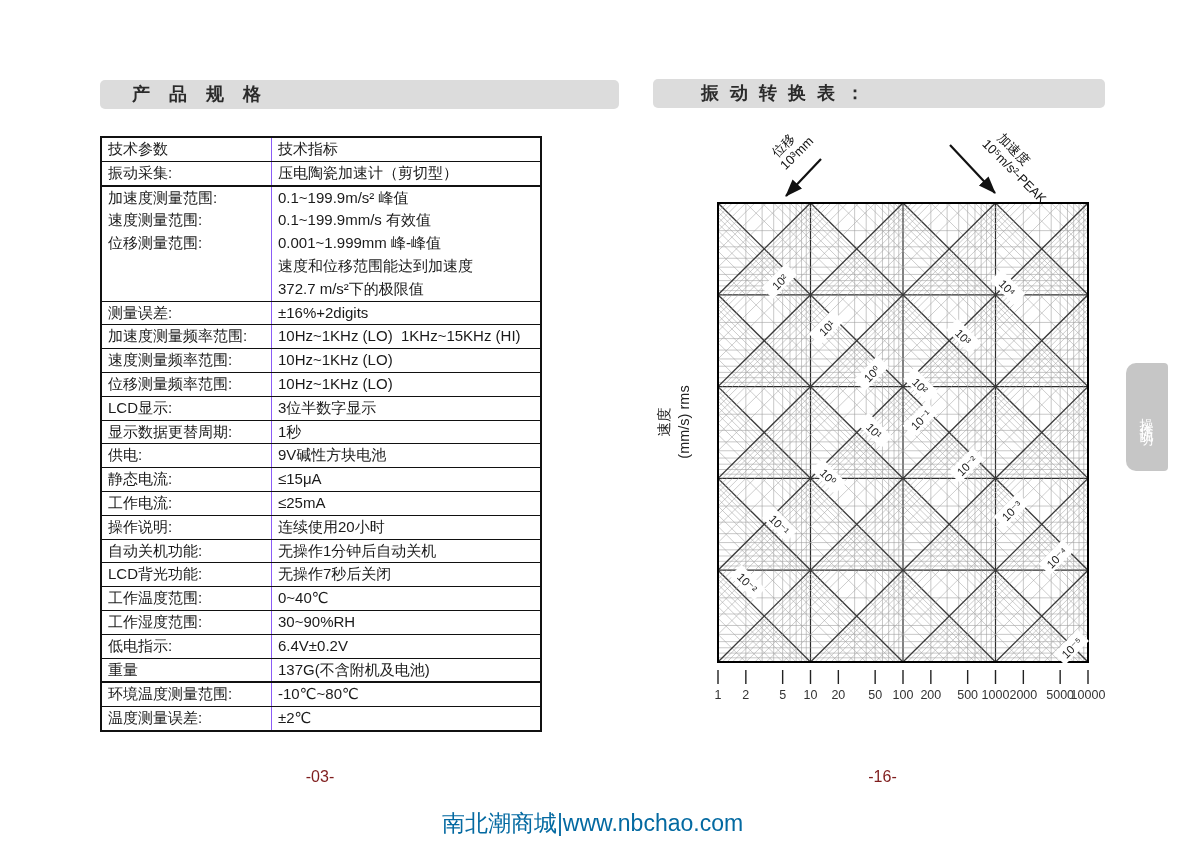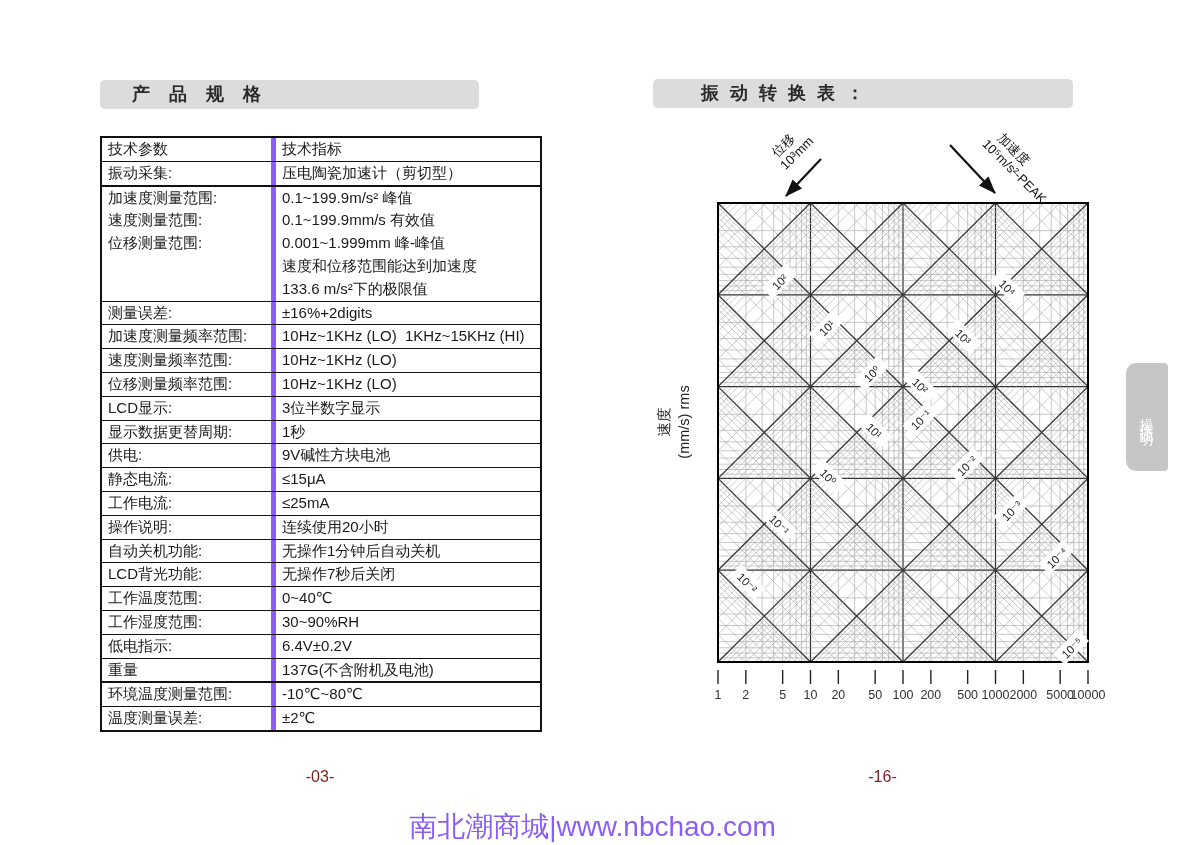--- a/index.html
+++ b/index.html
@@ -5,42 +5,42 @@
   html,body{margin:0;padding:0;}
   body{
     width:1200px;height:845px;position:relative;background:#ffffff;
     font-family:"Liberation Sans","DejaVu Sans",sans-serif;color:#1a1a1a;
     overflow:hidden;
   }
   .section-header{
     position:absolute;height:29px;background:#dcdcdc;border-radius:5px;
     font-size:18px;font-weight:600;color:#2b2b2b;line-height:29px;
   }
-  #left-header{left:100px;top:80px;width:379px;padding-left:0;}
+  #left-header{left:100px;top:80px;width:519px;padding-left:0;}
   #left-header span{margin-left:32px;letter-spacing:7px;}
-  #right-header{left:653px;top:79px;width:420px;}
+  #right-header{left:653px;top:79px;width:452px;}
   #right-header span{margin-left:48px;letter-spacing:3px;}
   
   #spec-table{
     position:absolute;left:100px;top:136px;width:438px;
     border:2px solid #111;background:#fff;
   }
   .spec-row{display:flex;border-bottom:1px solid #111;}
   .spec-row:last-child{border-bottom:none;}
   .spec-row.thick{border-bottom-width:2px;}
-  .spec-label{width:163px;border-right:5px solid #8b5cf6;padding-left:6px;flex:none;}
+  .spec-label{width:163px;border-right:1px solid #8b5cf6;padding-left:6px;flex:none;}
   .spec-value{flex:1;padding-left:6px;min-width:0;}
   .cell-line{height:22.8px;line-height:22.8px;font-size:15px;white-space:pre;overflow:visible;}
   
   .page-num{position:absolute;top:768px;font-size:16px;color:#7f1d1d;text-align:center;}
   #page-num-left{left:100px;width:440px;}
   #page-num-right{left:660px;width:445px;}
   #footer-brand{
     position:absolute;left:0;top:808px;width:1185px;text-align:center;
-    font-size:28px;color:#8b5cf6;
+    font-size:23px;color:#0369a1;
   }
   
   #chart-wrap{position:absolute;left:655px;top:110px;width:460px;height:600px;}
   .gmaj{stroke:#2d2d2d;stroke-width:1.2;}
   .gmin{stroke:#9b9b9b;stroke-width:0.55;}
   .dmaj{stroke:#3a3a3a;stroke-width:1.35;}
   .dmin{stroke:#a3a3a3;stroke-width:0.55;}
   .frame{fill:none;stroke:#000;stroke-width:2;}
   .tickline{stroke:#222;stroke-width:1.4;}
   .ticktext{font-size:12.5px;fill:#333;font-family:"Liberation Sans","DejaVu Sans",sans-serif;}
@@ -90,21 +90,21 @@
         <div class="cell-line">速度测量范围:</div>
         <div class="cell-line">位移测量范围:</div>
         <div class="cell-line"></div>
         <div class="cell-line"></div>
       </div>
       <div class="spec-value">
         <div class="cell-line">0.1~199.9m/s² 峰值</div>
         <div class="cell-line">0.1~199.9mm/s 有效值</div>
         <div class="cell-line">0.001~1.999mm 峰-峰值</div>
         <div class="cell-line">速度和位移范围能达到加速度</div>
-        <div class="cell-line">133.6 m/s²下的极限值</div>
+        <div class="cell-line">372.7 m/s²下的极限值</div>
       </div>
     </div>
     <div class="spec-row">
       <div class="spec-label">
         <div class="cell-line">测量误差:</div>
       </div>
       <div class="spec-value">
         <div class="cell-line">±16%+2digits</div>
       </div>
     </div>

